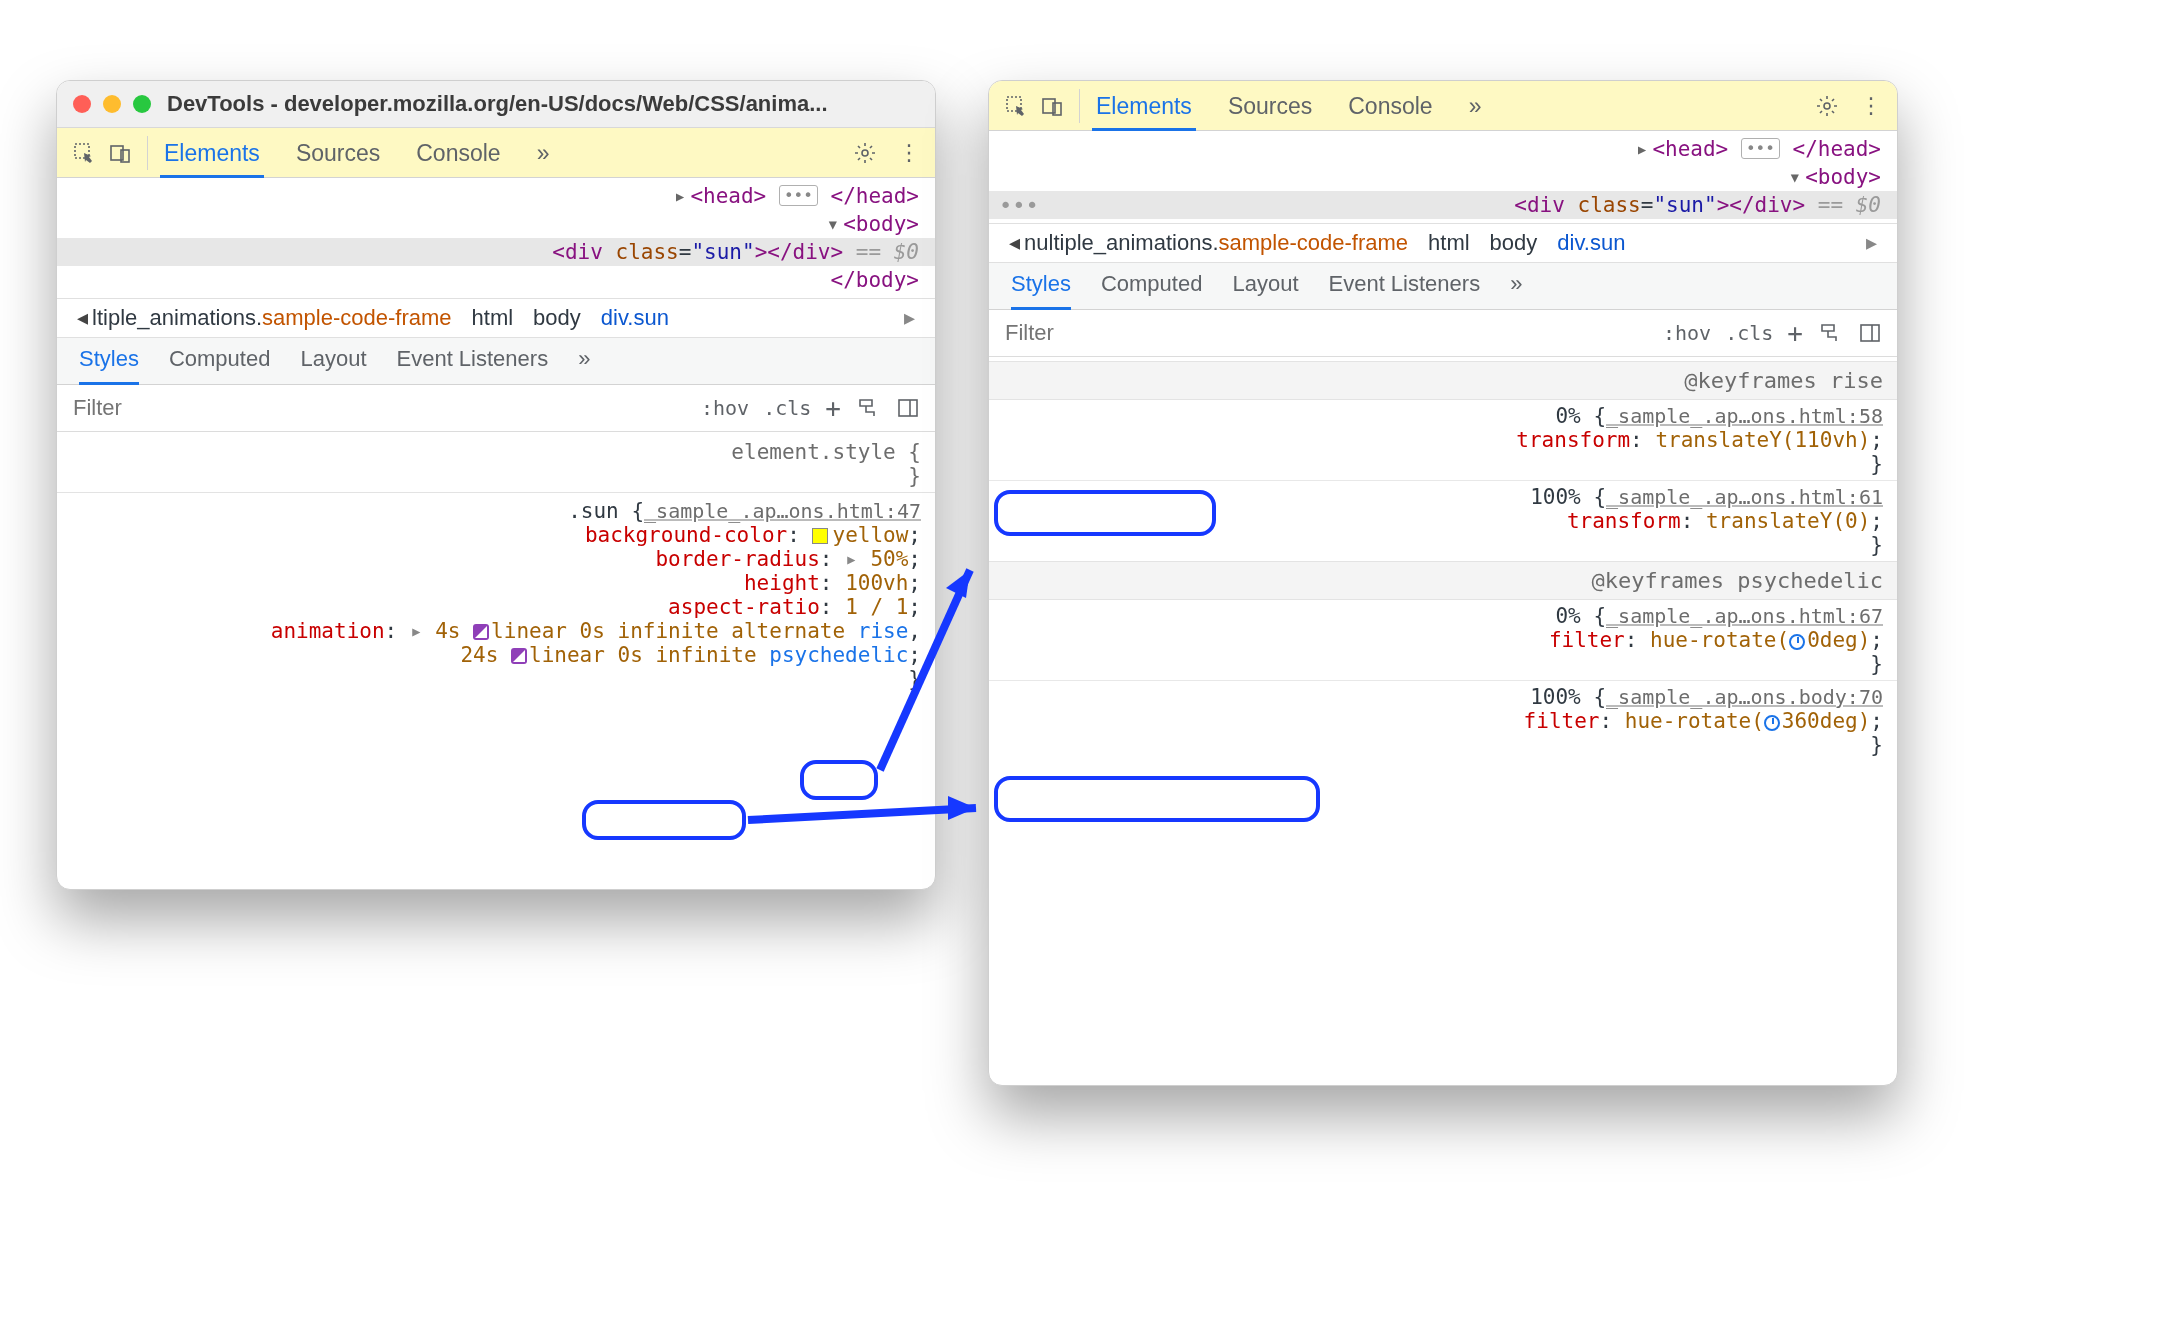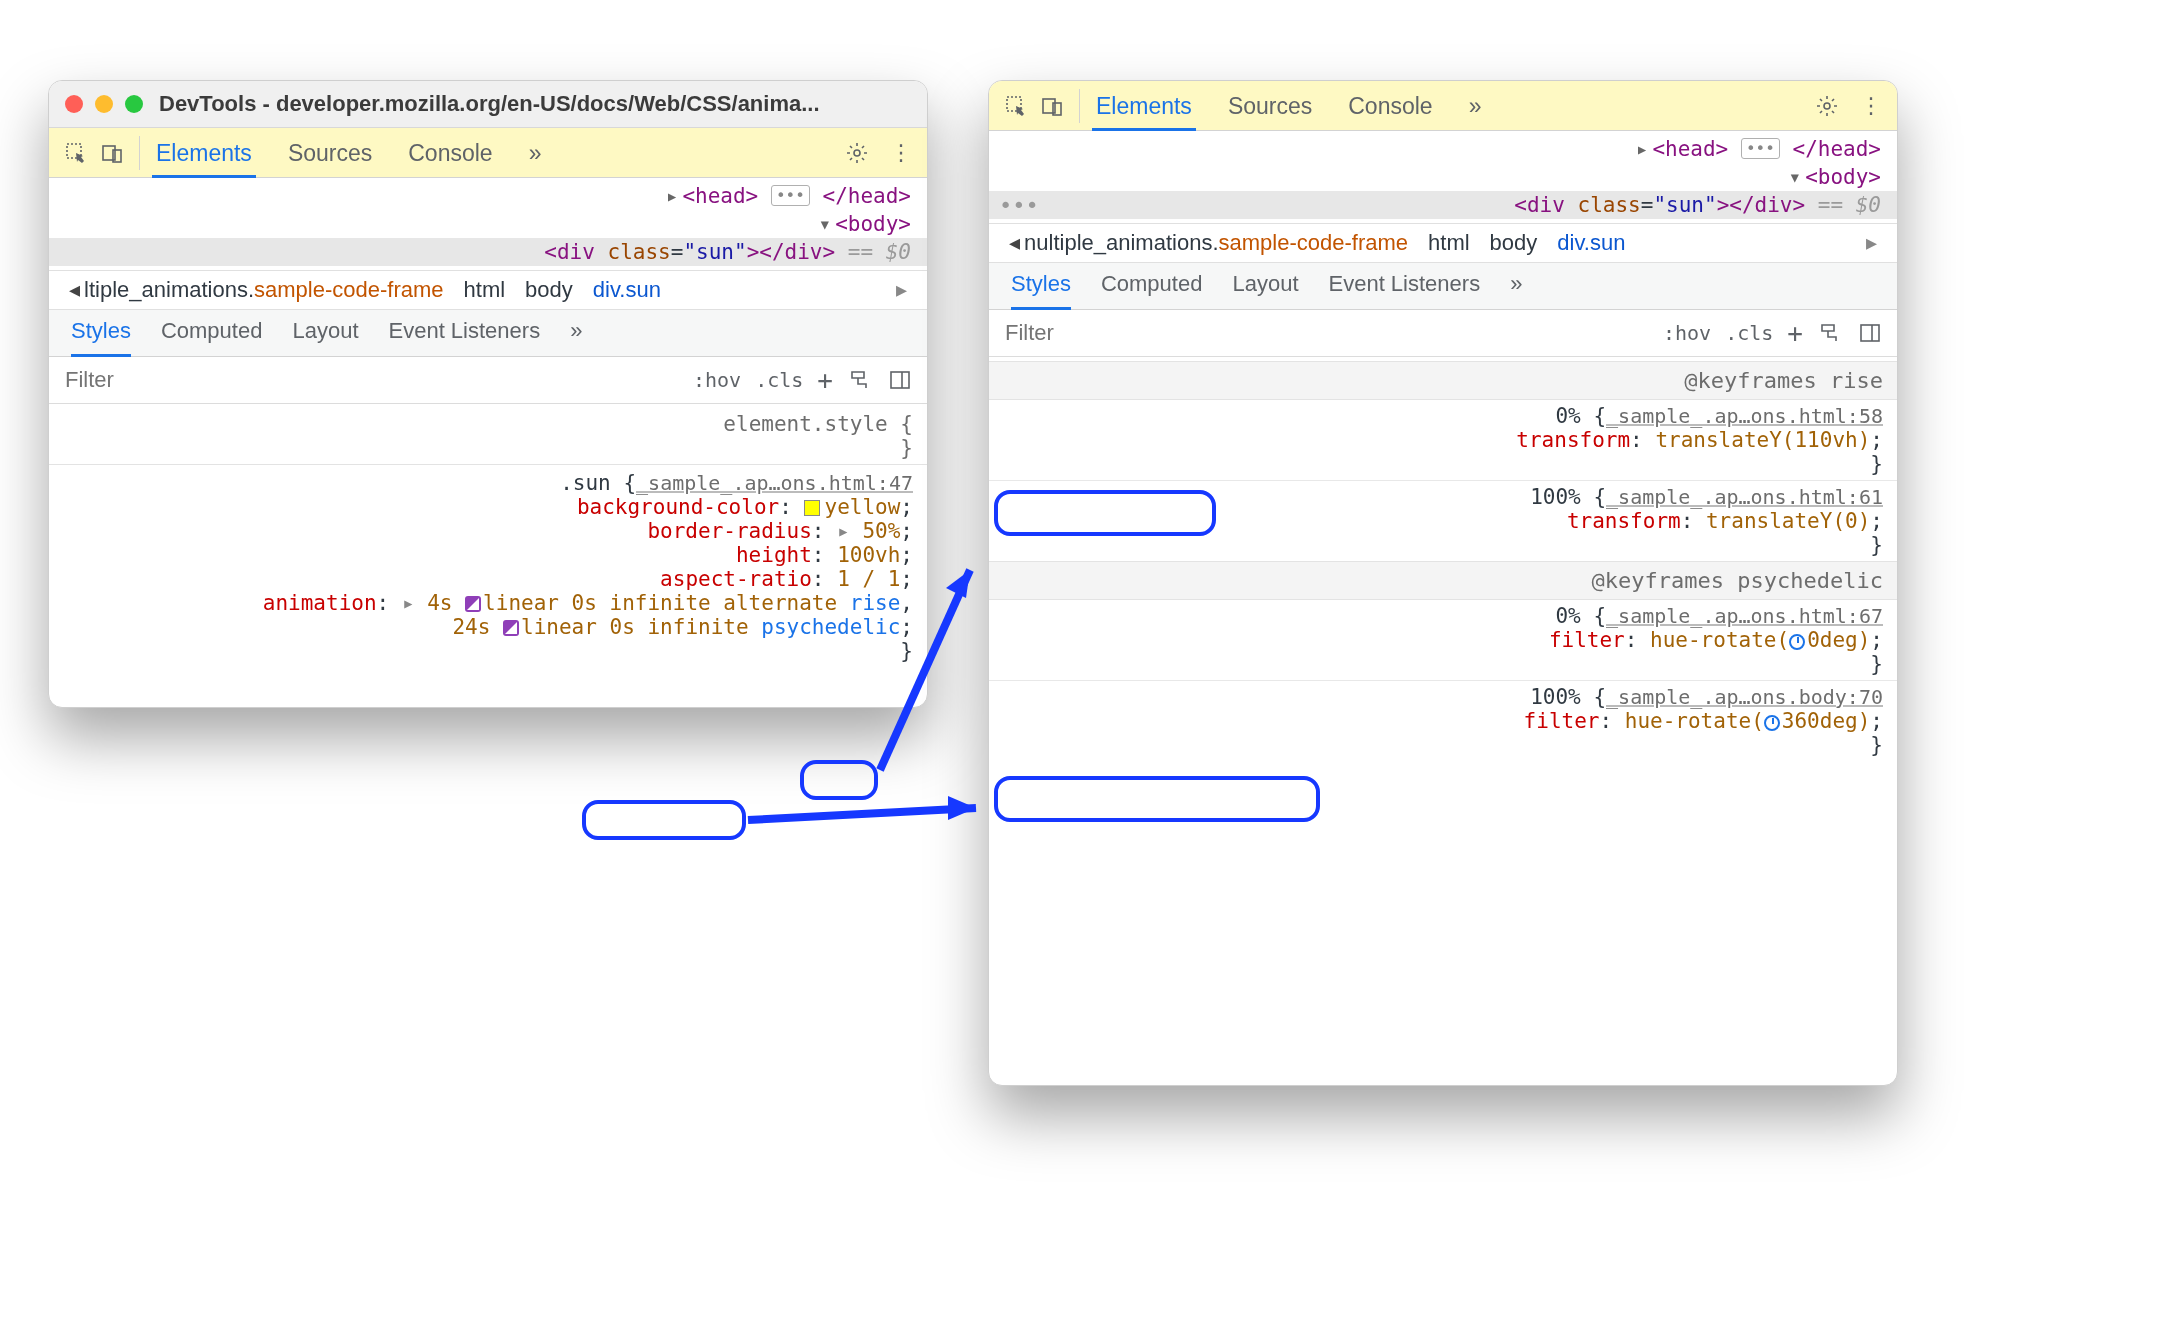--- a/index.html
+++ b/index.html
@@ -57,21 +57,21 @@
   .clockicon::after { content:""; position:absolute; left:50%; top:10%; width:2px; height:6px; background:#1a73e8; transform-origin:bottom; }
   .ringbox { position:absolute; border:4px solid #1638ff; border-radius:16px; background:transparent; pointer-events:none; }
   .arrow-svg { position:absolute; pointer-events:none; }
   .arrowline { stroke:#1638ff; stroke-width:8; fill:none; }
   .arrowhead { fill:#1638ff; }
   .devicon svg { width:24px; height:24px; stroke:#5f6368; fill:none; stroke-width:1.6; }
 </style>
 </head>
 <body>
 
-<div class="window" style="left:48px; top:80px; width:880px; height:628px;">
+<div class="window" style="left:56px; top:80px; width:880px; height:810px;">
   <div class="titlebar">
     <div class="traffic">
       <div class="dot red"></div>
       <div class="dot yellow"></div>
       <div class="dot green"></div>
     </div>
     <div class="title-text">DevTools - developer.mozilla.org/en-US/docs/Web/CSS/anima...</div>
   </div>
   <div class="toolbar">
     <div class="tb-left">
@@ -107,20 +107,23 @@
 
   <div class="mono" style="padding:4px 0;">
     <div class="tree-row" style="padding-left:230px;">
       <span class="collapse-tri">▸</span><span class="tag">&lt;head&gt;</span> <span class="ellipsis-dots">•••</span> <span class="tag">&lt;/head&gt;</span>
     </div>
     <div class="tree-row" style="padding-left:230px;">
       <span class="collapse-tri">▾</span><span class="tag">&lt;body&gt;</span>
     </div>
     <div class="tree-row sel" style="padding-left:272px;">
       <span class="tag">&lt;div</span> <span class="attr">class</span>=<span class="str">"sun"</span><span class="tag">&gt;&lt;/div&gt;</span><span class="comment"> == $0</span>
+    </div>
+    <div class="tree-row" style="padding-left:250px;">
+      <span class="tag">&lt;/body&gt;</span>
     </div>
   </div>
 
   <div class="crumbs">
     <span class="first">
         <span class="arrow-left">◂</span>
       <a><span>ltiple_animations.</span><span class="accent">sample-code-frame</span></a>
     </span>
     <a>html</a>
     <a>body</a>

